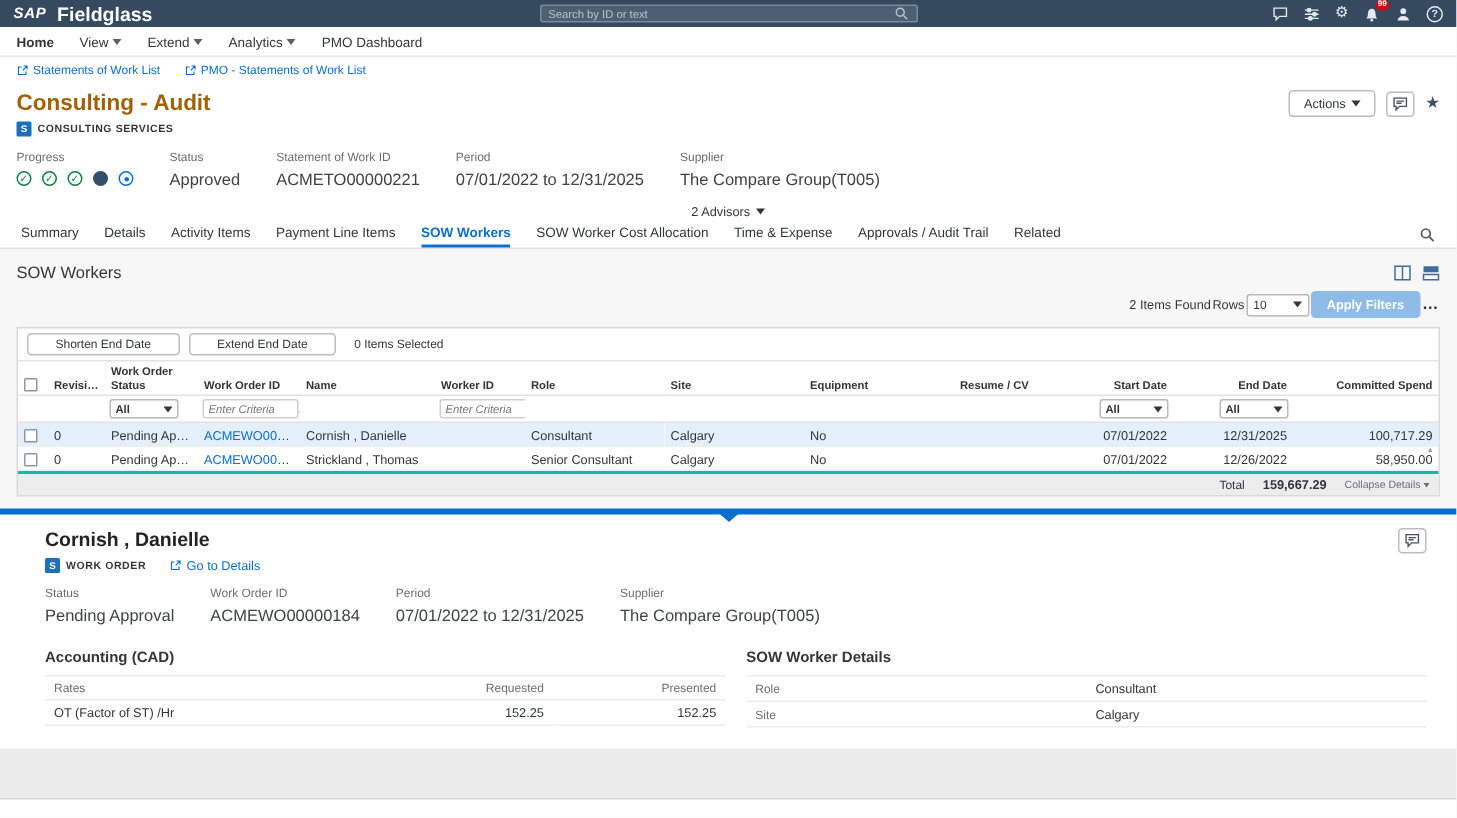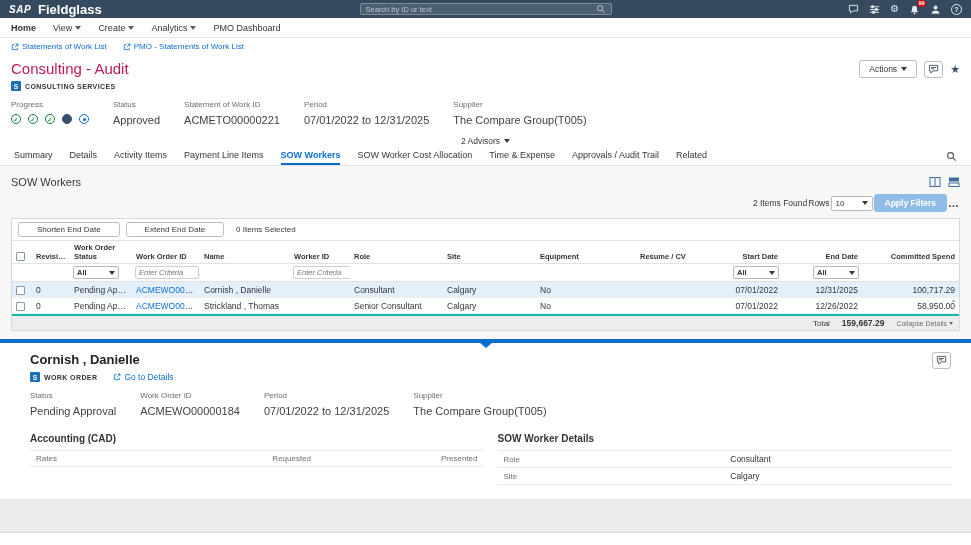--- a/index.html
+++ b/index.html
@@ -28,21 +28,21 @@
   .menu-item .chev{border-top-color:#5a5e62;margin-left:3px}
 
   
   .breadcrumbs{height:17px;display:flex;align-items:center;gap:16px;padding:0 11px;font-size:8px;flex:0 0 auto;background:#fff}
   .crumb{color:#0a6ed1;text-decoration:none;cursor:pointer;display:inline-flex;align-items:center;gap:3px}
   .jump{color:#0a6ed1}
 
   
   .page-head{padding:5px 11px 8px;background:#fff;flex:0 0 auto}
   .title-row{display:flex;align-items:flex-start}
-  .page-title{font-size:15px;font-weight:normal;color:#be185d}
+  .page-title{font-size:15px;font-weight:bold;color:#a16207}
   .head-actions{margin-left:auto;display:flex;align-items:center;gap:7px}
   .btn{border:1px solid #bcbcbc;border-radius:3px;background:#fff;font-size:8.5px;color:#32363a;padding:3px 9px;cursor:pointer;font-family:inherit;display:inline-flex;align-items:center}
   .icon-btn{width:19px;height:17px;border:1px solid #bcbcbc;border-radius:3px;background:#fff;display:inline-flex;align-items:center;justify-content:center;color:#4a5archive7;color:#47525c;cursor:pointer}
   .star{font-size:11px;color:#3b5268;cursor:pointer;line-height:1}
   .doc-badge{display:flex;align-items:center;gap:4px;margin-top:3px}
   .badge-sq{width:10px;height:10px;background:#1d6fb8;color:#fff;font-size:6.5px;font-weight:bold;display:inline-flex;align-items:center;justify-content:center;border-radius:1px}
   .badge-label{font-size:7px;font-weight:bold;letter-spacing:.4px;color:#32363a}
   .fields-row{display:flex;gap:24px;margin-top:9px;align-items:flex-start}
   .f-label{font-size:8px;color:#6a6d70;margin-bottom:5px}
   .f-value{font-size:11px;color:#3f4347}
@@ -169,21 +169,21 @@
 
   <nav class="menubar">
     <a class="menu-item active">
         <span>Home</span>
       </a>
     <a class="menu-item">
         <span>View</span>
         <i class="chev"></i>
       </a>
     <a class="menu-item">
-        <span>Create</span>
+        <span>Extend</span>
         <i class="chev"></i>
       </a>
     <a class="menu-item">
         <span>Analytics</span>
         <i class="chev"></i>
       </a>
     <a class="menu-item">
         <span>PMO Dashboard</span>
       </a>
   </nav>
@@ -472,20 +472,25 @@
     <div class="detail-cols">
       <div class="d-col">
         <h3>Accounting (CAD)</h3>
         <table class="mini">
           <tbody>
               <tr>
             <th>Rates</th>
             <th class="t-right">Requested</th>
             <th class="t-right">Presented</th>
           </tr>
+          <tr>
+            <td>OT (Factor of ST) /Hr</td>
+            <td class="t-right">152.25</td>
+            <td class="t-right">152.25</td>
+          </tr>
         </tbody>
           </table>
       </div>
       <div class="d-col">
         <h3>SOW Worker Details</h3>
         <table class="mini">
           <tbody>
               <tr>
             <td class="lab">Role</td>
             <td>Consultant</td>

